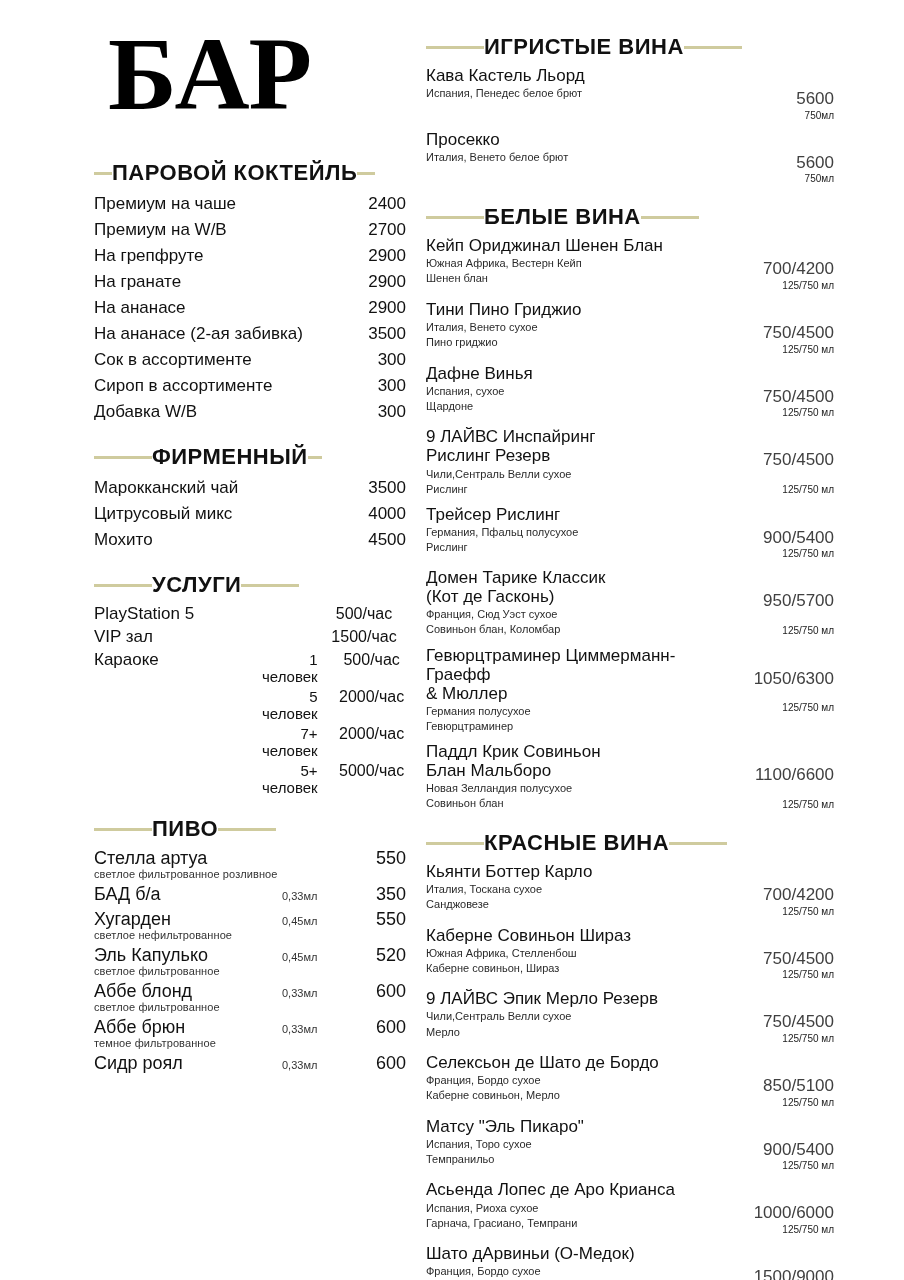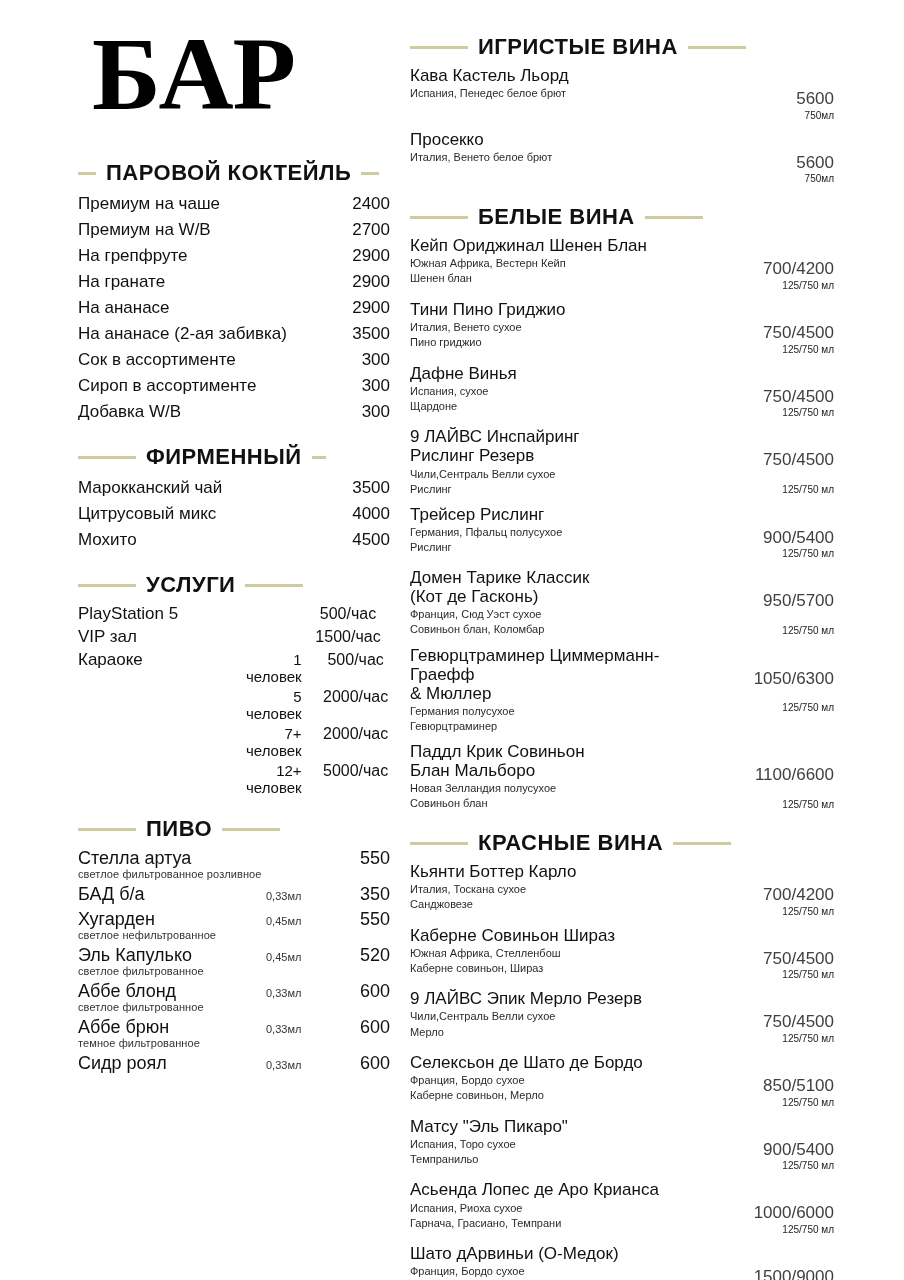--- a/index.html
+++ b/index.html
@@ -14,20 +14,21 @@
   .page {
     position: relative;
     width: 904px;
     height: 1280px;
     padding: 0;
   }
   .cols {
     display: flex;
     width: 100%;
     height: 100%;
+    padding-left: 16px;
   }
   .col-left {
     width: 404px;
     padding: 0 14px 0 78px;
   }
   .col-right {
     width: 500px;
     padding: 0 70px 0 6px;
   }
 
@@ -40,21 +41,20 @@
     letter-spacing: -1px;
     margin-top: 22px;
     margin-left: 14px;
     color: #000;
   }
 
   
   .sec-head {
     display: flex;
     align-items: center;
-    gap: 10px;
     margin: 0 0 6px 0;
   }
   .sec-head .rule {
     flex: 1 1 auto;
     height: 3px;
     background: #cfcb9e;
     min-width: 14px;
   }
   .sec-head .rule.short { flex: 0 0 58px; }
   .sec-head .title {
@@ -291,21 +291,21 @@
               <span class="qty">5 человек</span>
               <span class="price">2000/час</span>
             </div>
             <div class="svc-row">
               <span class="name"></span>
               <span class="qty">7+ человек</span>
               <span class="price">2000/час</span>
             </div>
             <div class="svc-row">
               <span class="name"></span>
-              <span class="qty">12+ человек</span>
+              <span class="qty">5+ человек</span>
               <span class="price">5000/час</span>
             </div>
           </div>
       </div>
 
       <div class="section">
         <div class="sec-head">
           <span class="rule short"></span>
           <span class="title">ПИВО</span>
           <span class="rule short"></span>

